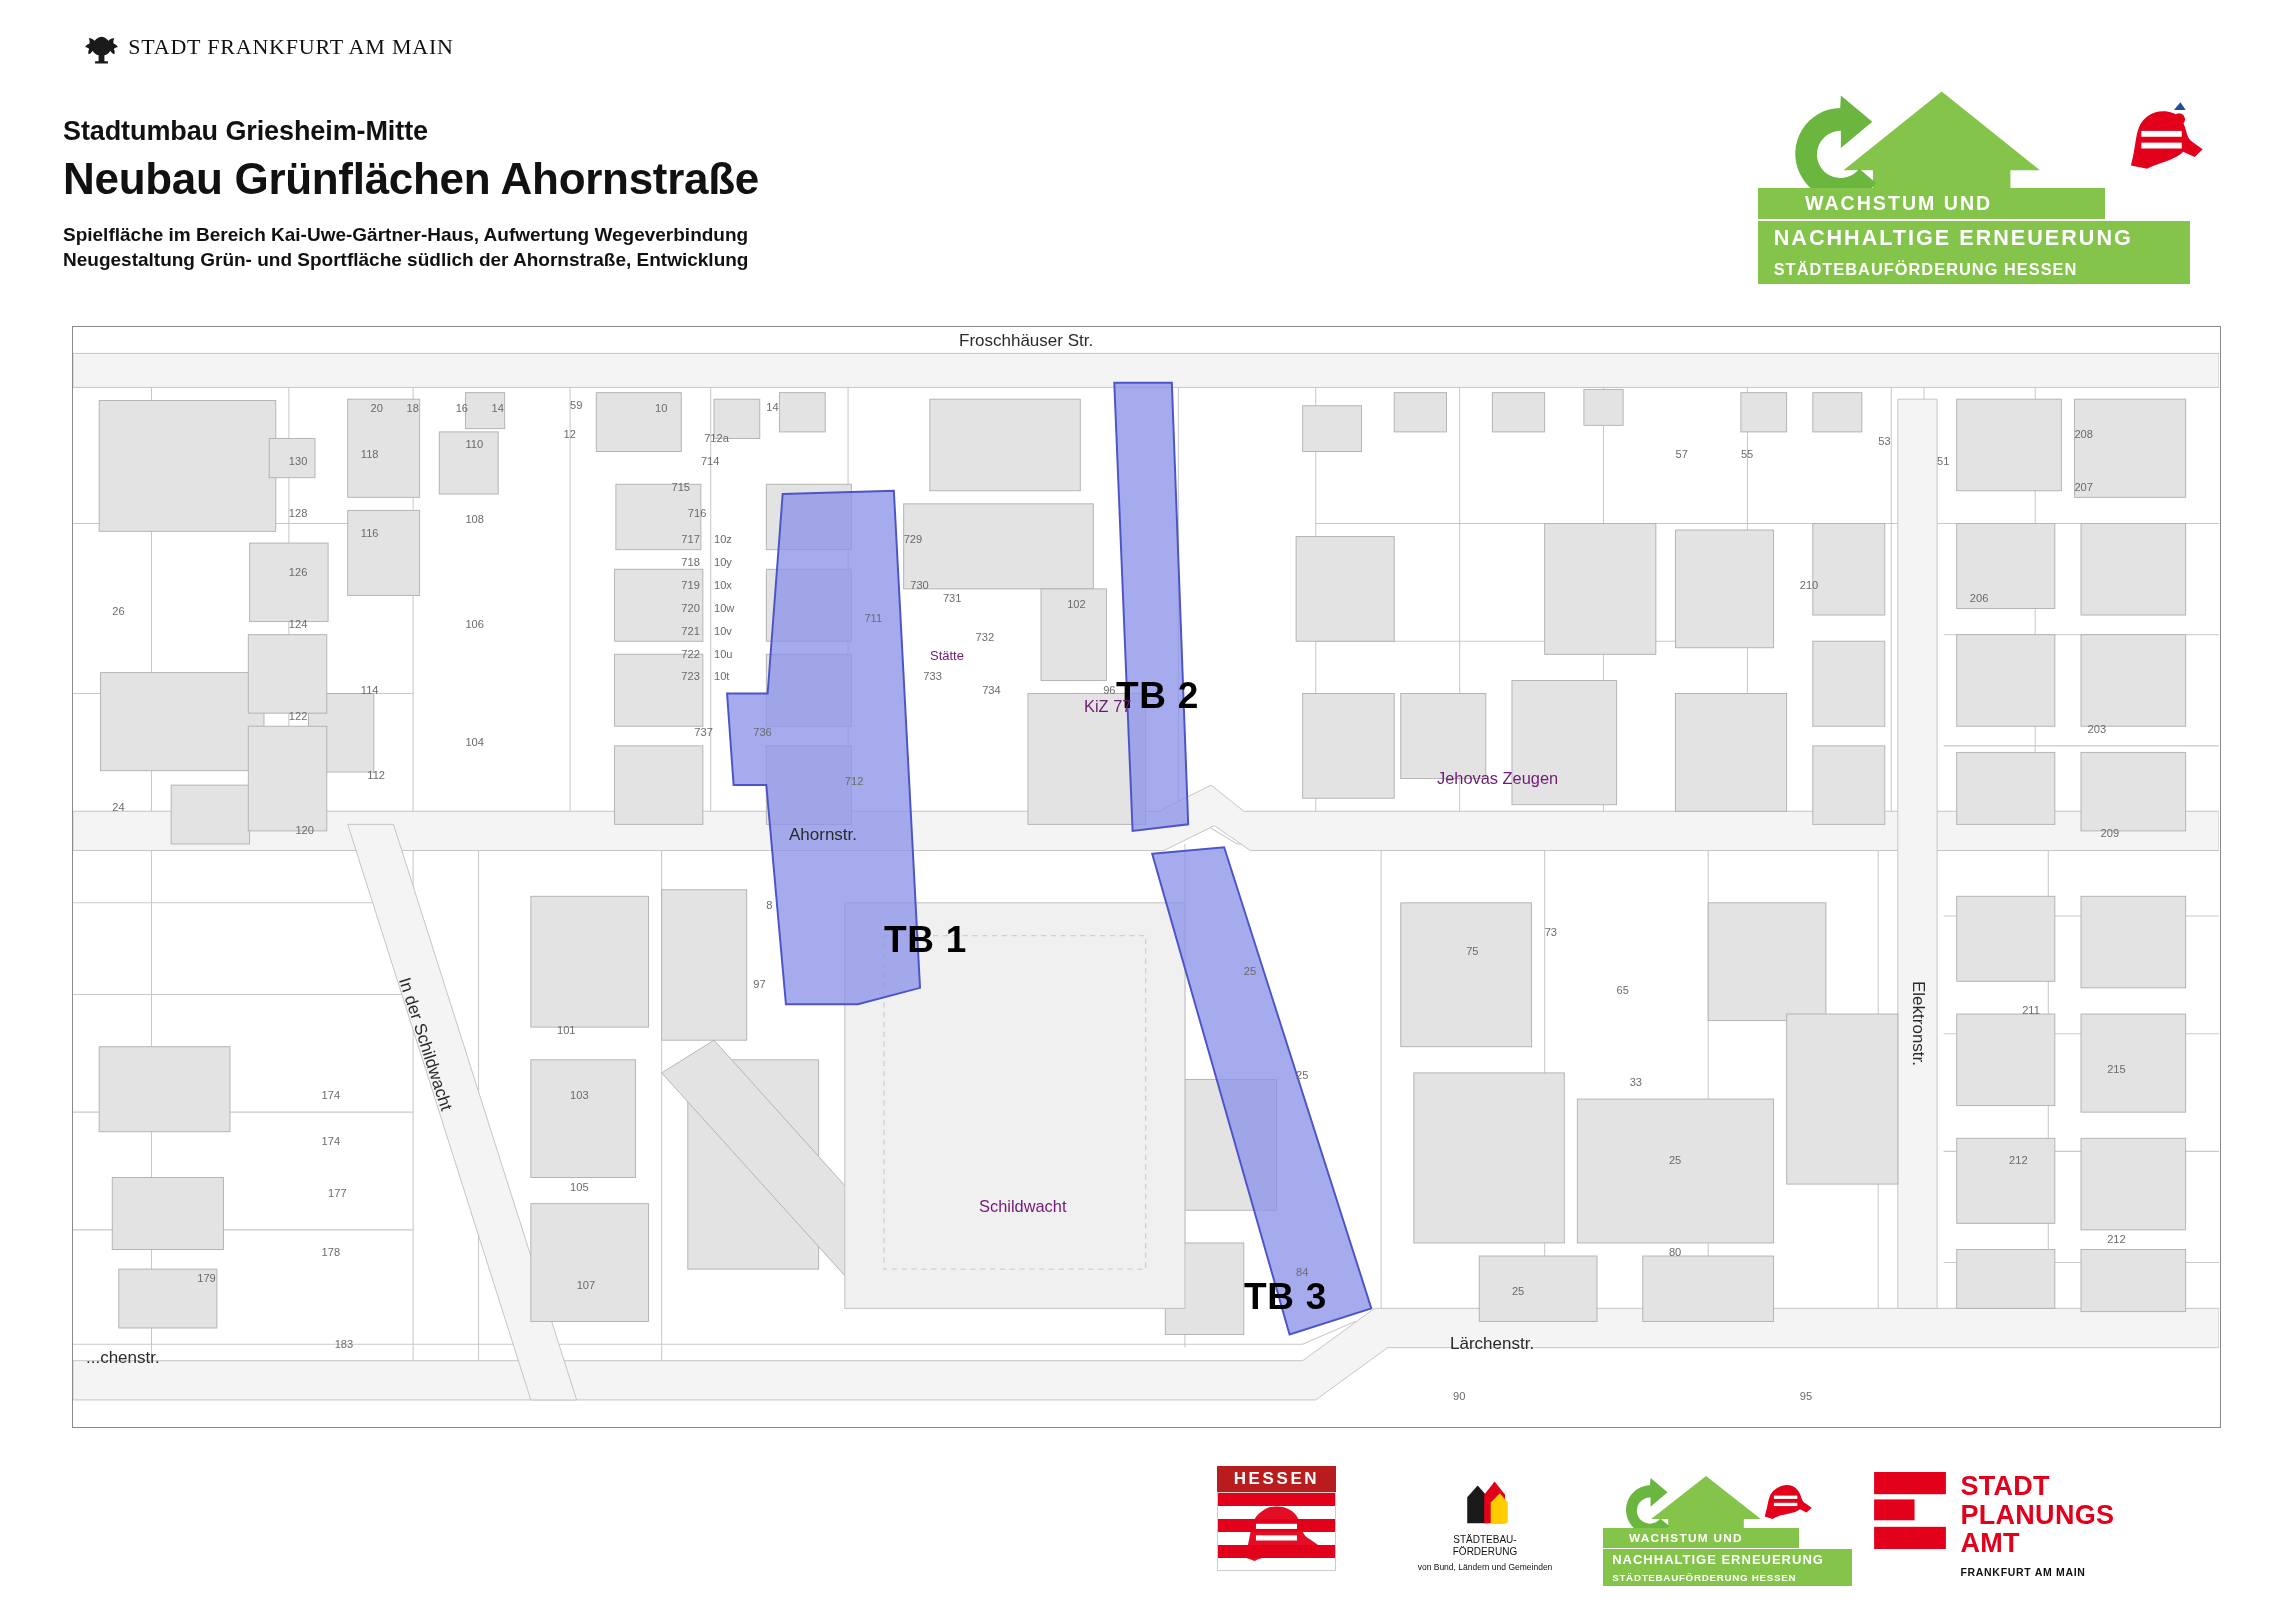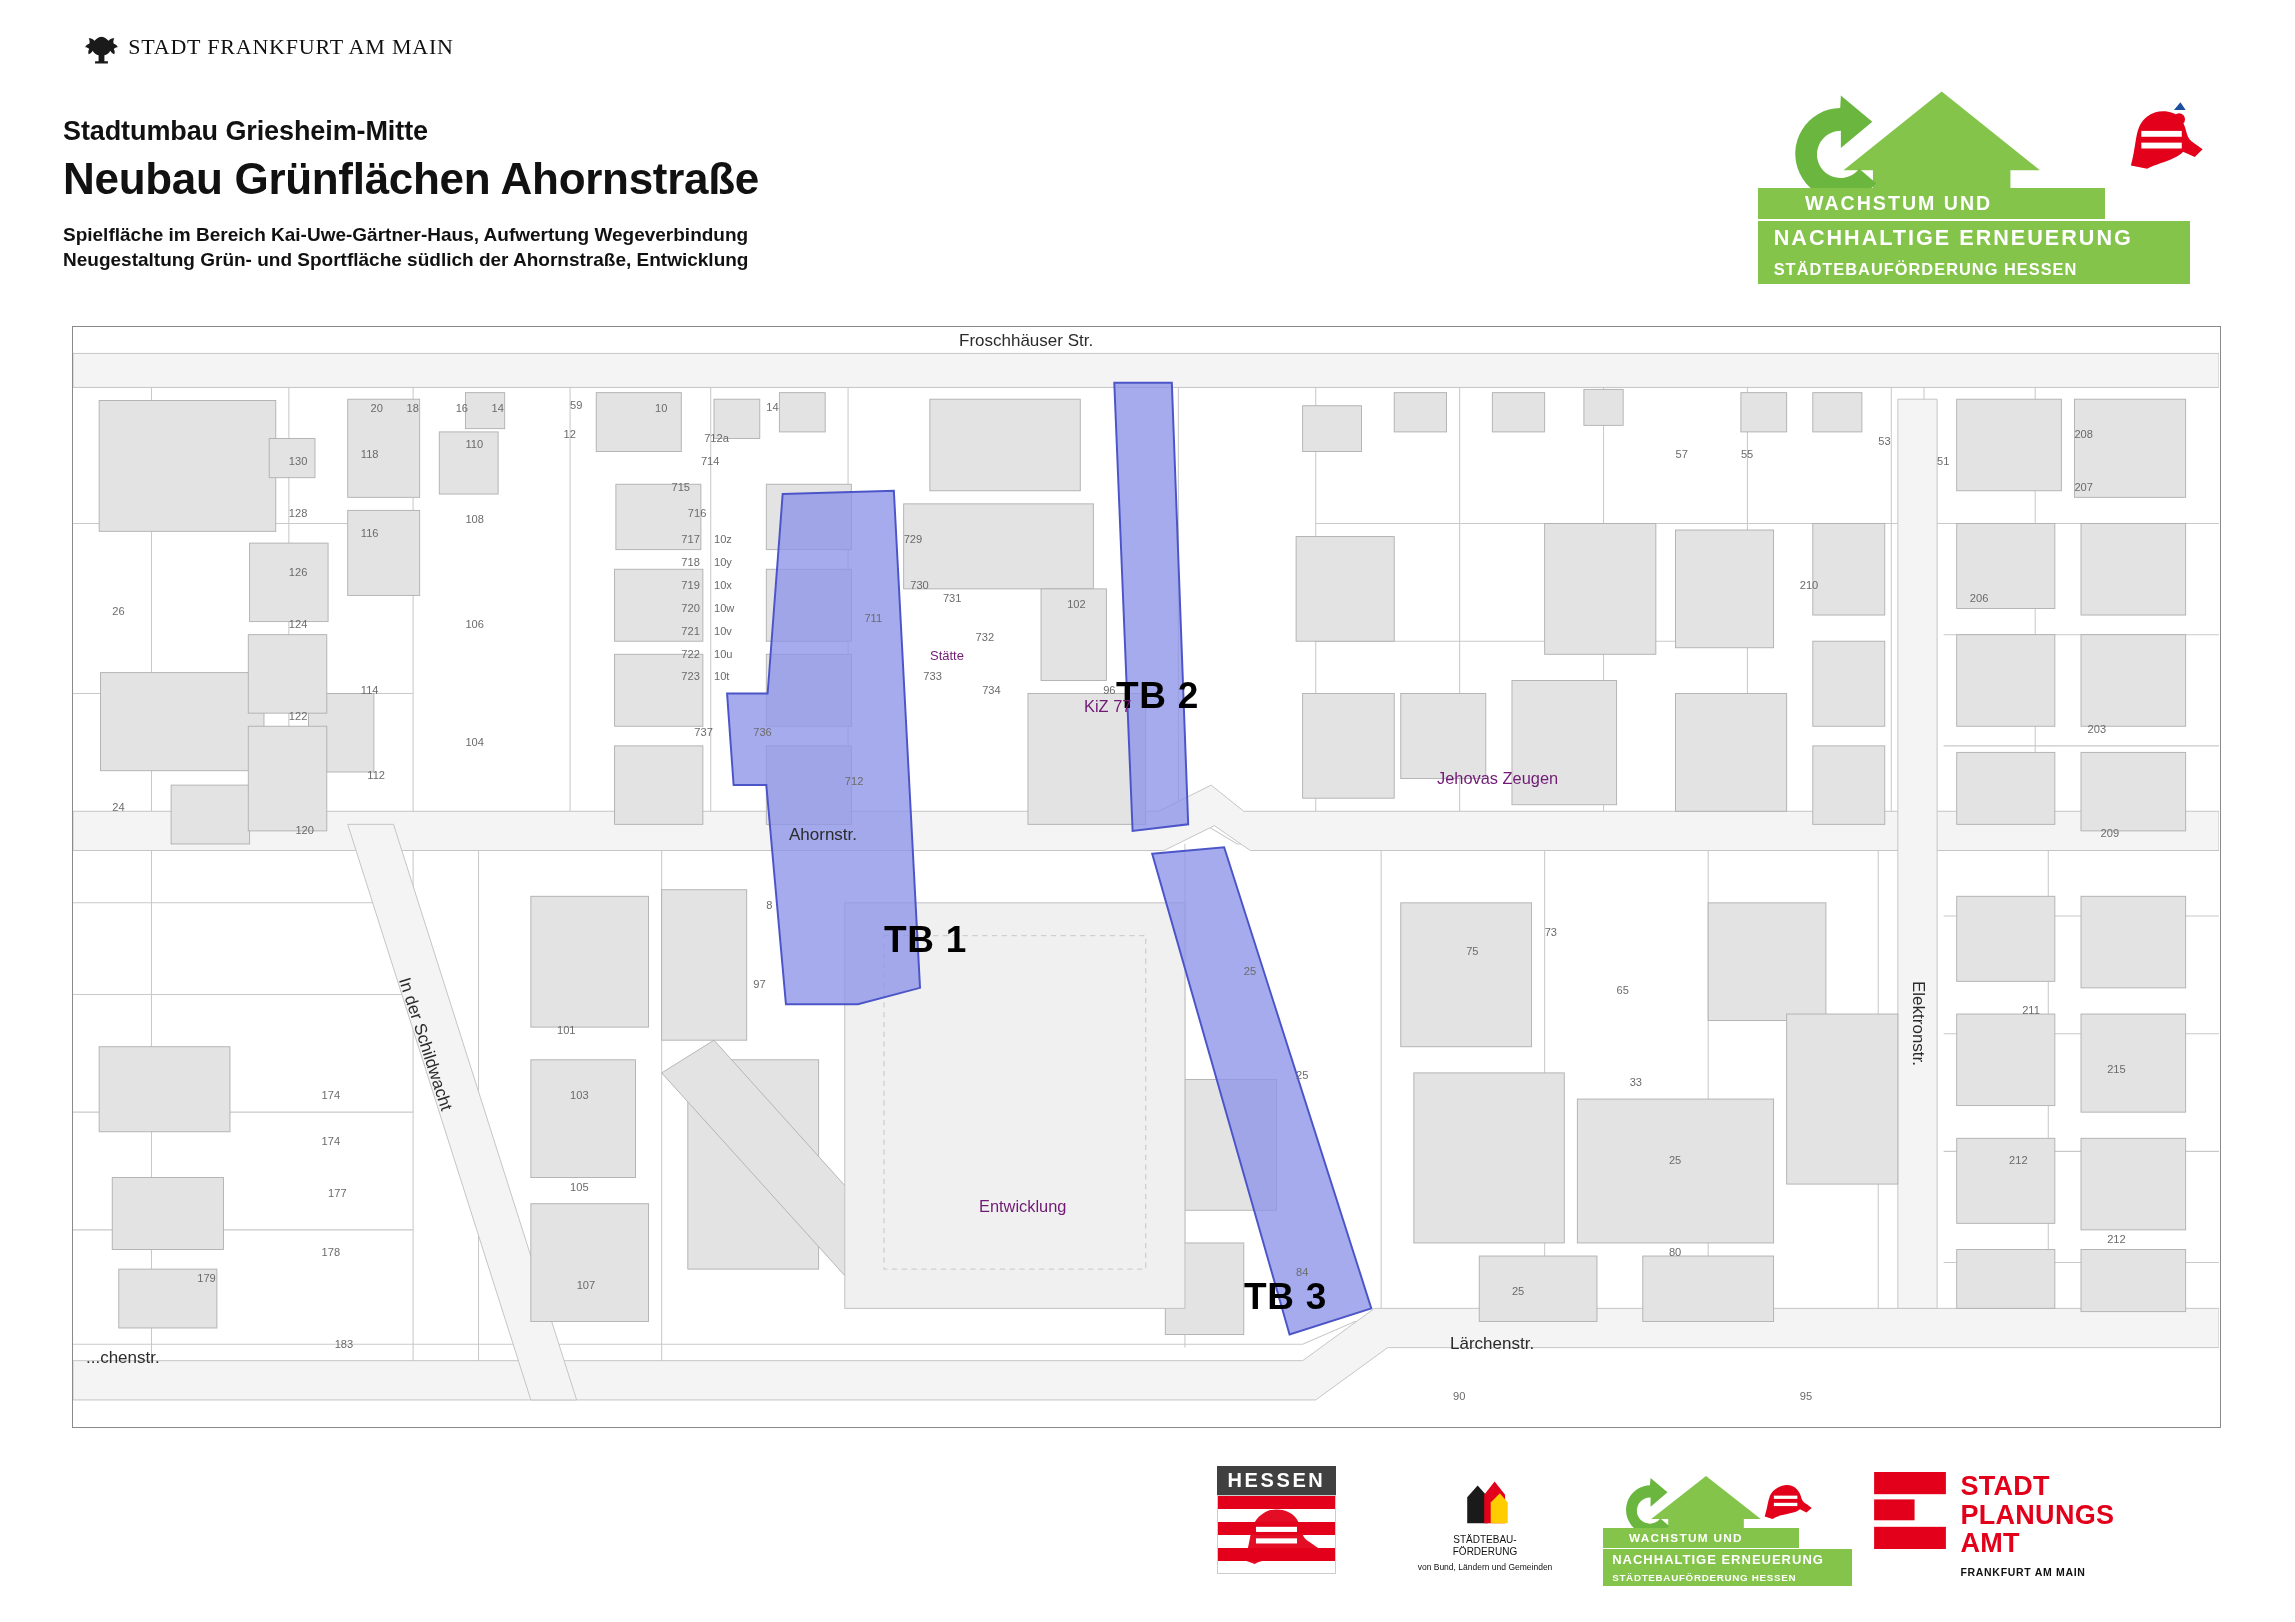--- a/index.html
+++ b/index.html
@@ -121,21 +121,21 @@
     left: 0; top: 1459px;
     width: 2295px; height: 164px;
   }
   .f-bmwsb { position:absolute; left: 867px; top: 14.4px; display:flex; align-items:center; gap:11.8px; }
   .f-bmwsb .eagle2 { width: 41px; height: 46px; }
   .f-bmwsb .rule { width: 2px; height: 56px; background:#111; }
   .f-bmwsb .txt { font-size: 15px; line-height: 1.32; color:#111; }
   .f-bmwsb .flag { width: 22px; height: 5.2px; margin-top: 5.2px; }
 
   .f-hessen { position:absolute; left: 1217px; top: 6.5px; width: 119px; }
-  .f-hessen .hd { background:#404040; color:#fff; font-weight:bold; font-size:20px; letter-spacing:2.6px; text-align:center; padding:3.3px 0; }
+  .f-hessen .hd { background:#b91c1c; color:#fff; font-weight:bold; font-size:17px; letter-spacing:2.6px; text-align:center; padding:3.3px 0; }
   .f-hessen .body { background:#fff; border:0.7px solid #ccc; height:79px; position:relative; overflow:hidden;}
   .f-hessen .stripes { position:absolute; inset:0; }
   .f-hessen .stripes div { height: 13px; }
 
   .f-staedtebau { position:absolute; left: 1400px; top: 15.7px; text-align:center; width: 170px;}
   .f-staedtebau .house { width: 47px; height: 51px; margin: 0 auto 6.5px; }
   .f-staedtebau .t1 { font-size: 10px; font-weight: normal; color:#111; line-height:1.2;}
   .f-staedtebau .t2 { font-size: 8.5px; color:#111; margin-top:3.9px; line-height:1.25;}
 
   .f-wachstum { position:absolute; left: 1603px; top: 13px; width: 249px; height: 111px;}
@@ -432,21 +432,21 @@
     <div class="tb-label" id="tb2-label">TB 2</div>
     <div class="tb-label" id="tb3-label">TB 3</div>
 
     <div class="street-label" style="left:886px; top:3.9px;">Froschhäuser Str.</div>
     <div class="street-label" style="left:716px; top:498px;">Ahornstr.</div>
     <div class="street-label" style="left:340px; top:648px; transform: rotate(72deg); transform-origin: left top;">In der Schildwacht</div>
     <div class="street-label" style="left:1377px; top:1007px;">Lärchenstr.</div>
     <div class="street-label" style="left:1855px; top:654px; transform: rotate(90deg); transform-origin: left top;">Elektronstr.</div>
     <div class="street-label" style="left:13px; top:1021px;">...chenstr.</div>
 
-    <div class="poi-label" style="left:906px; top:870px;">Entwicklung</div>
+    <div class="poi-label" style="left:906px; top:870px;">Schildwacht</div>
     <div class="poi-label" style="left:1011px; top:370px;">KiZ 77</div>
     <div class="poi-label" style="left:1364px; top:442px;">Jehovas Zeugen</div>
     <div class="poi-label" style="left:857px; top:321px; font-size:13px;">Stätte</div>
   </div>
 
   <div class="footer">
 
 
     <div class="f-hessen">
       <div class="hd">HESSEN</div>

